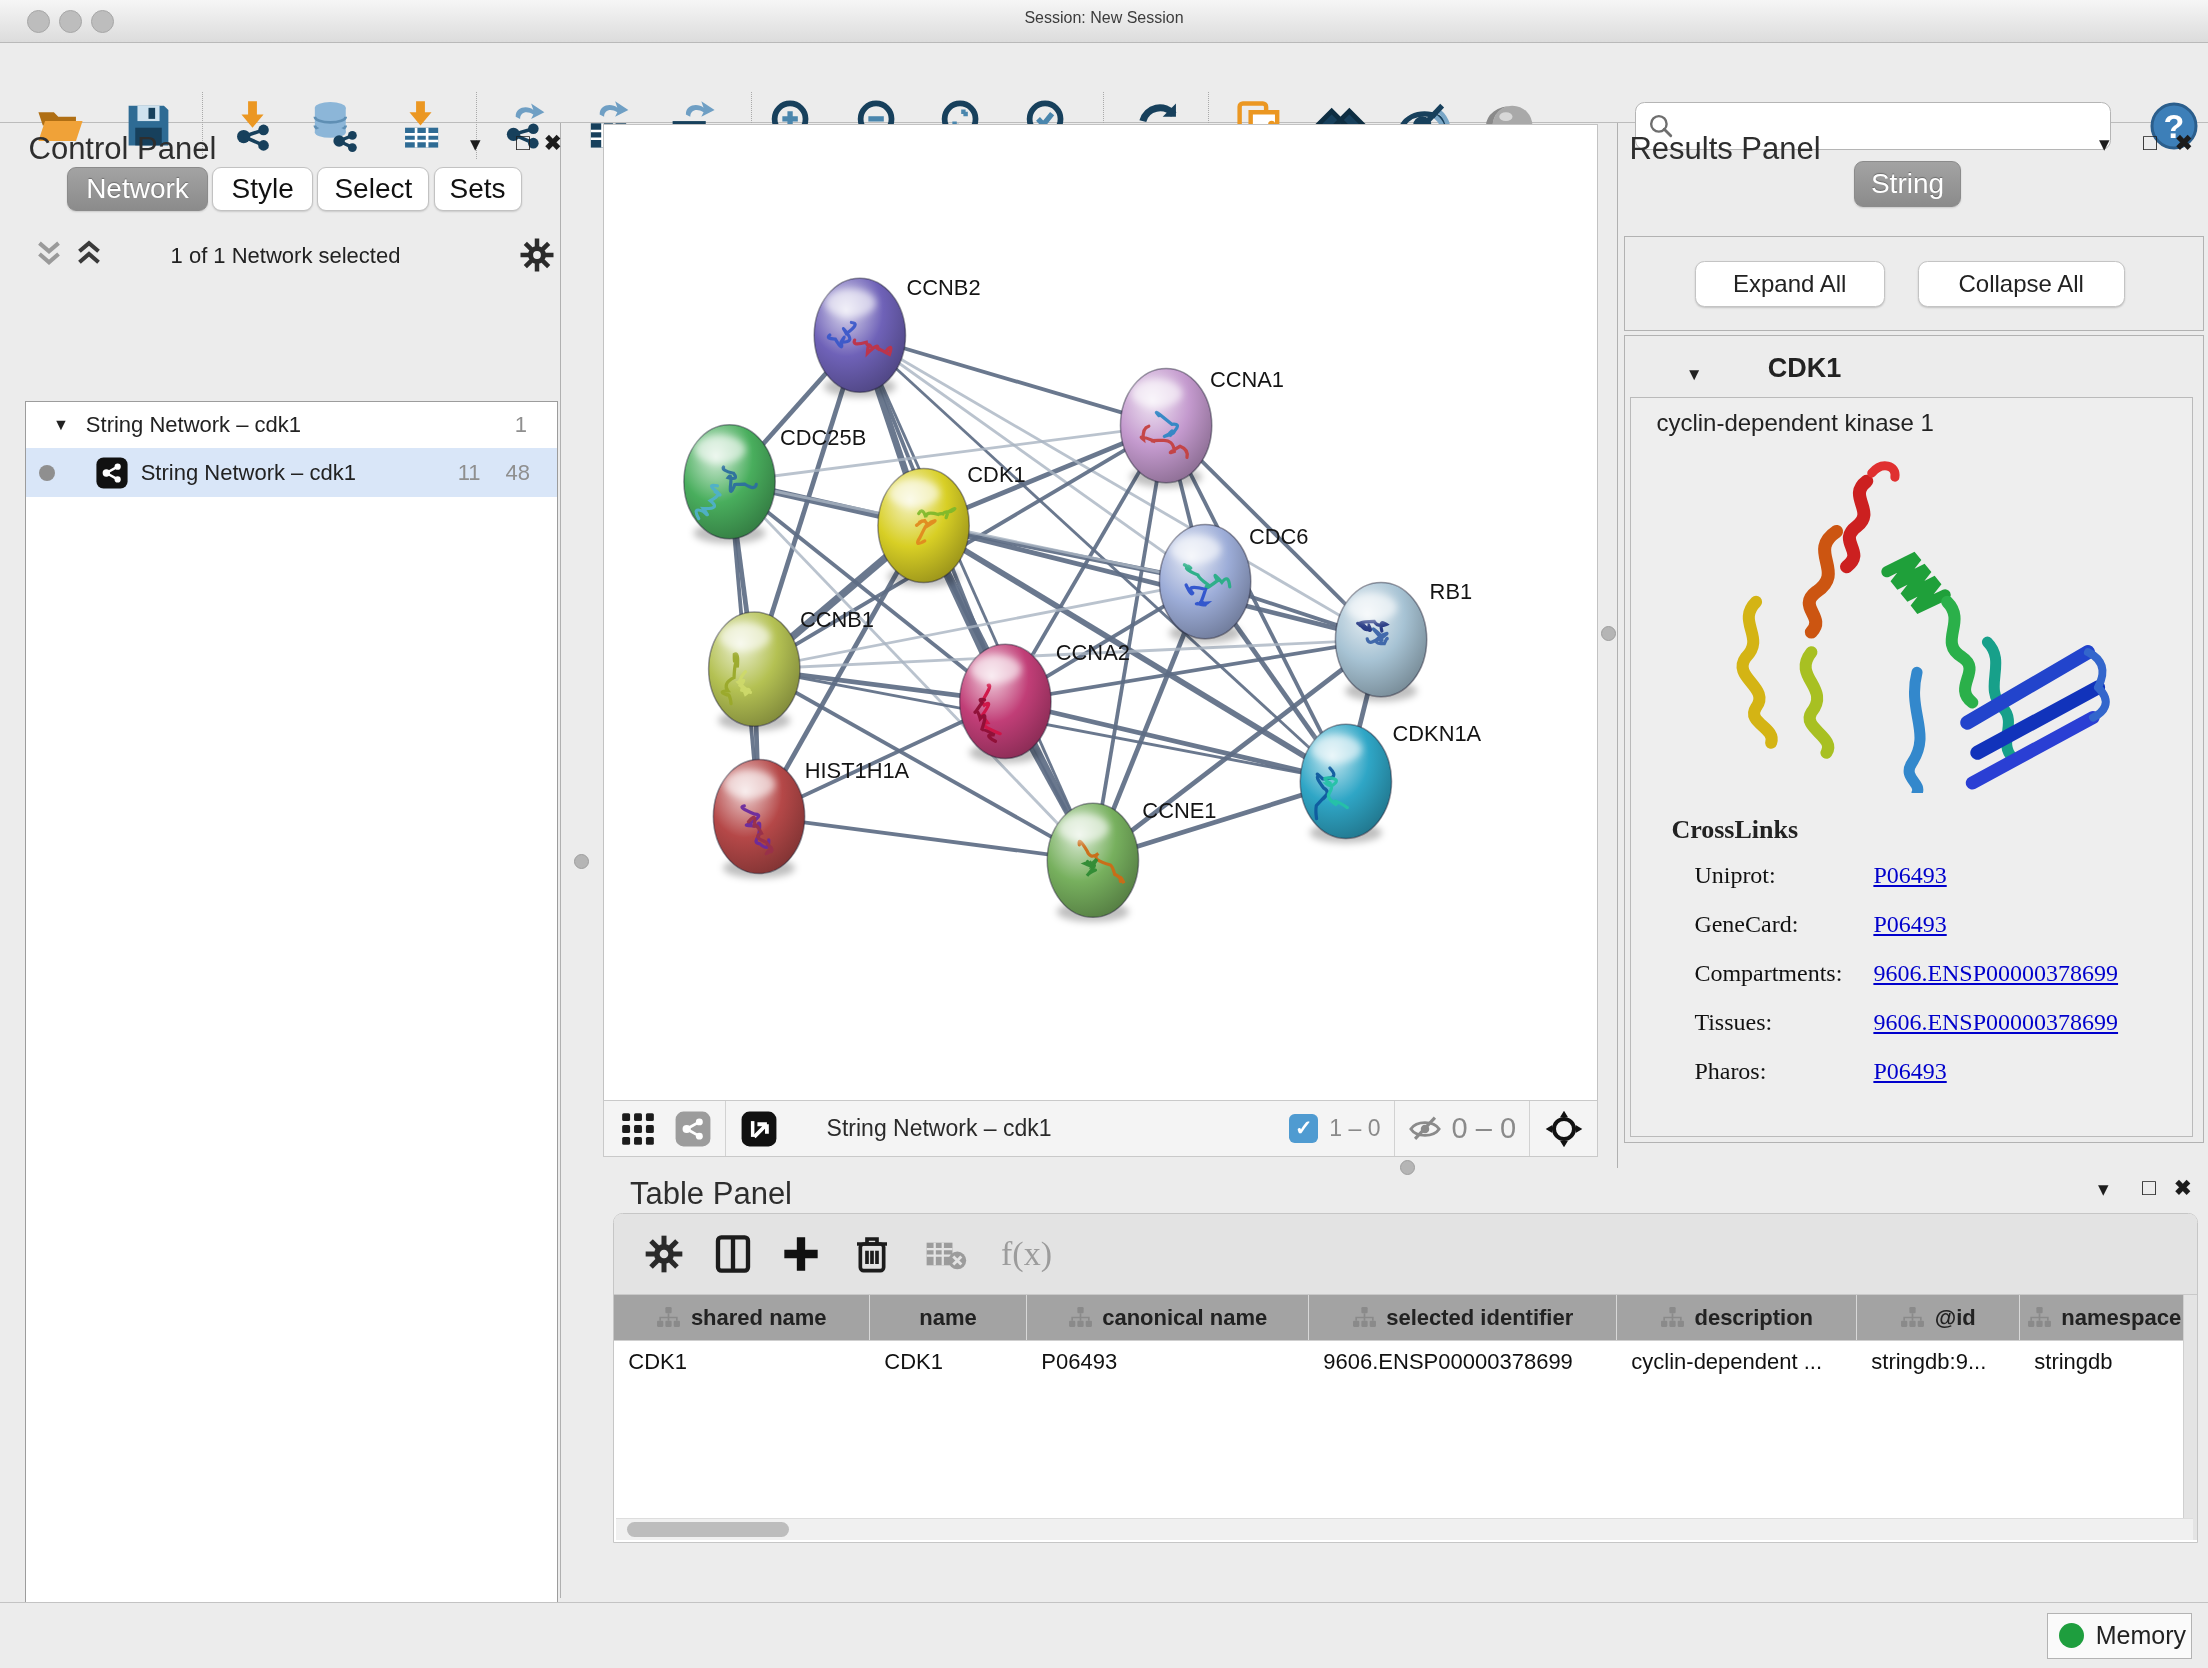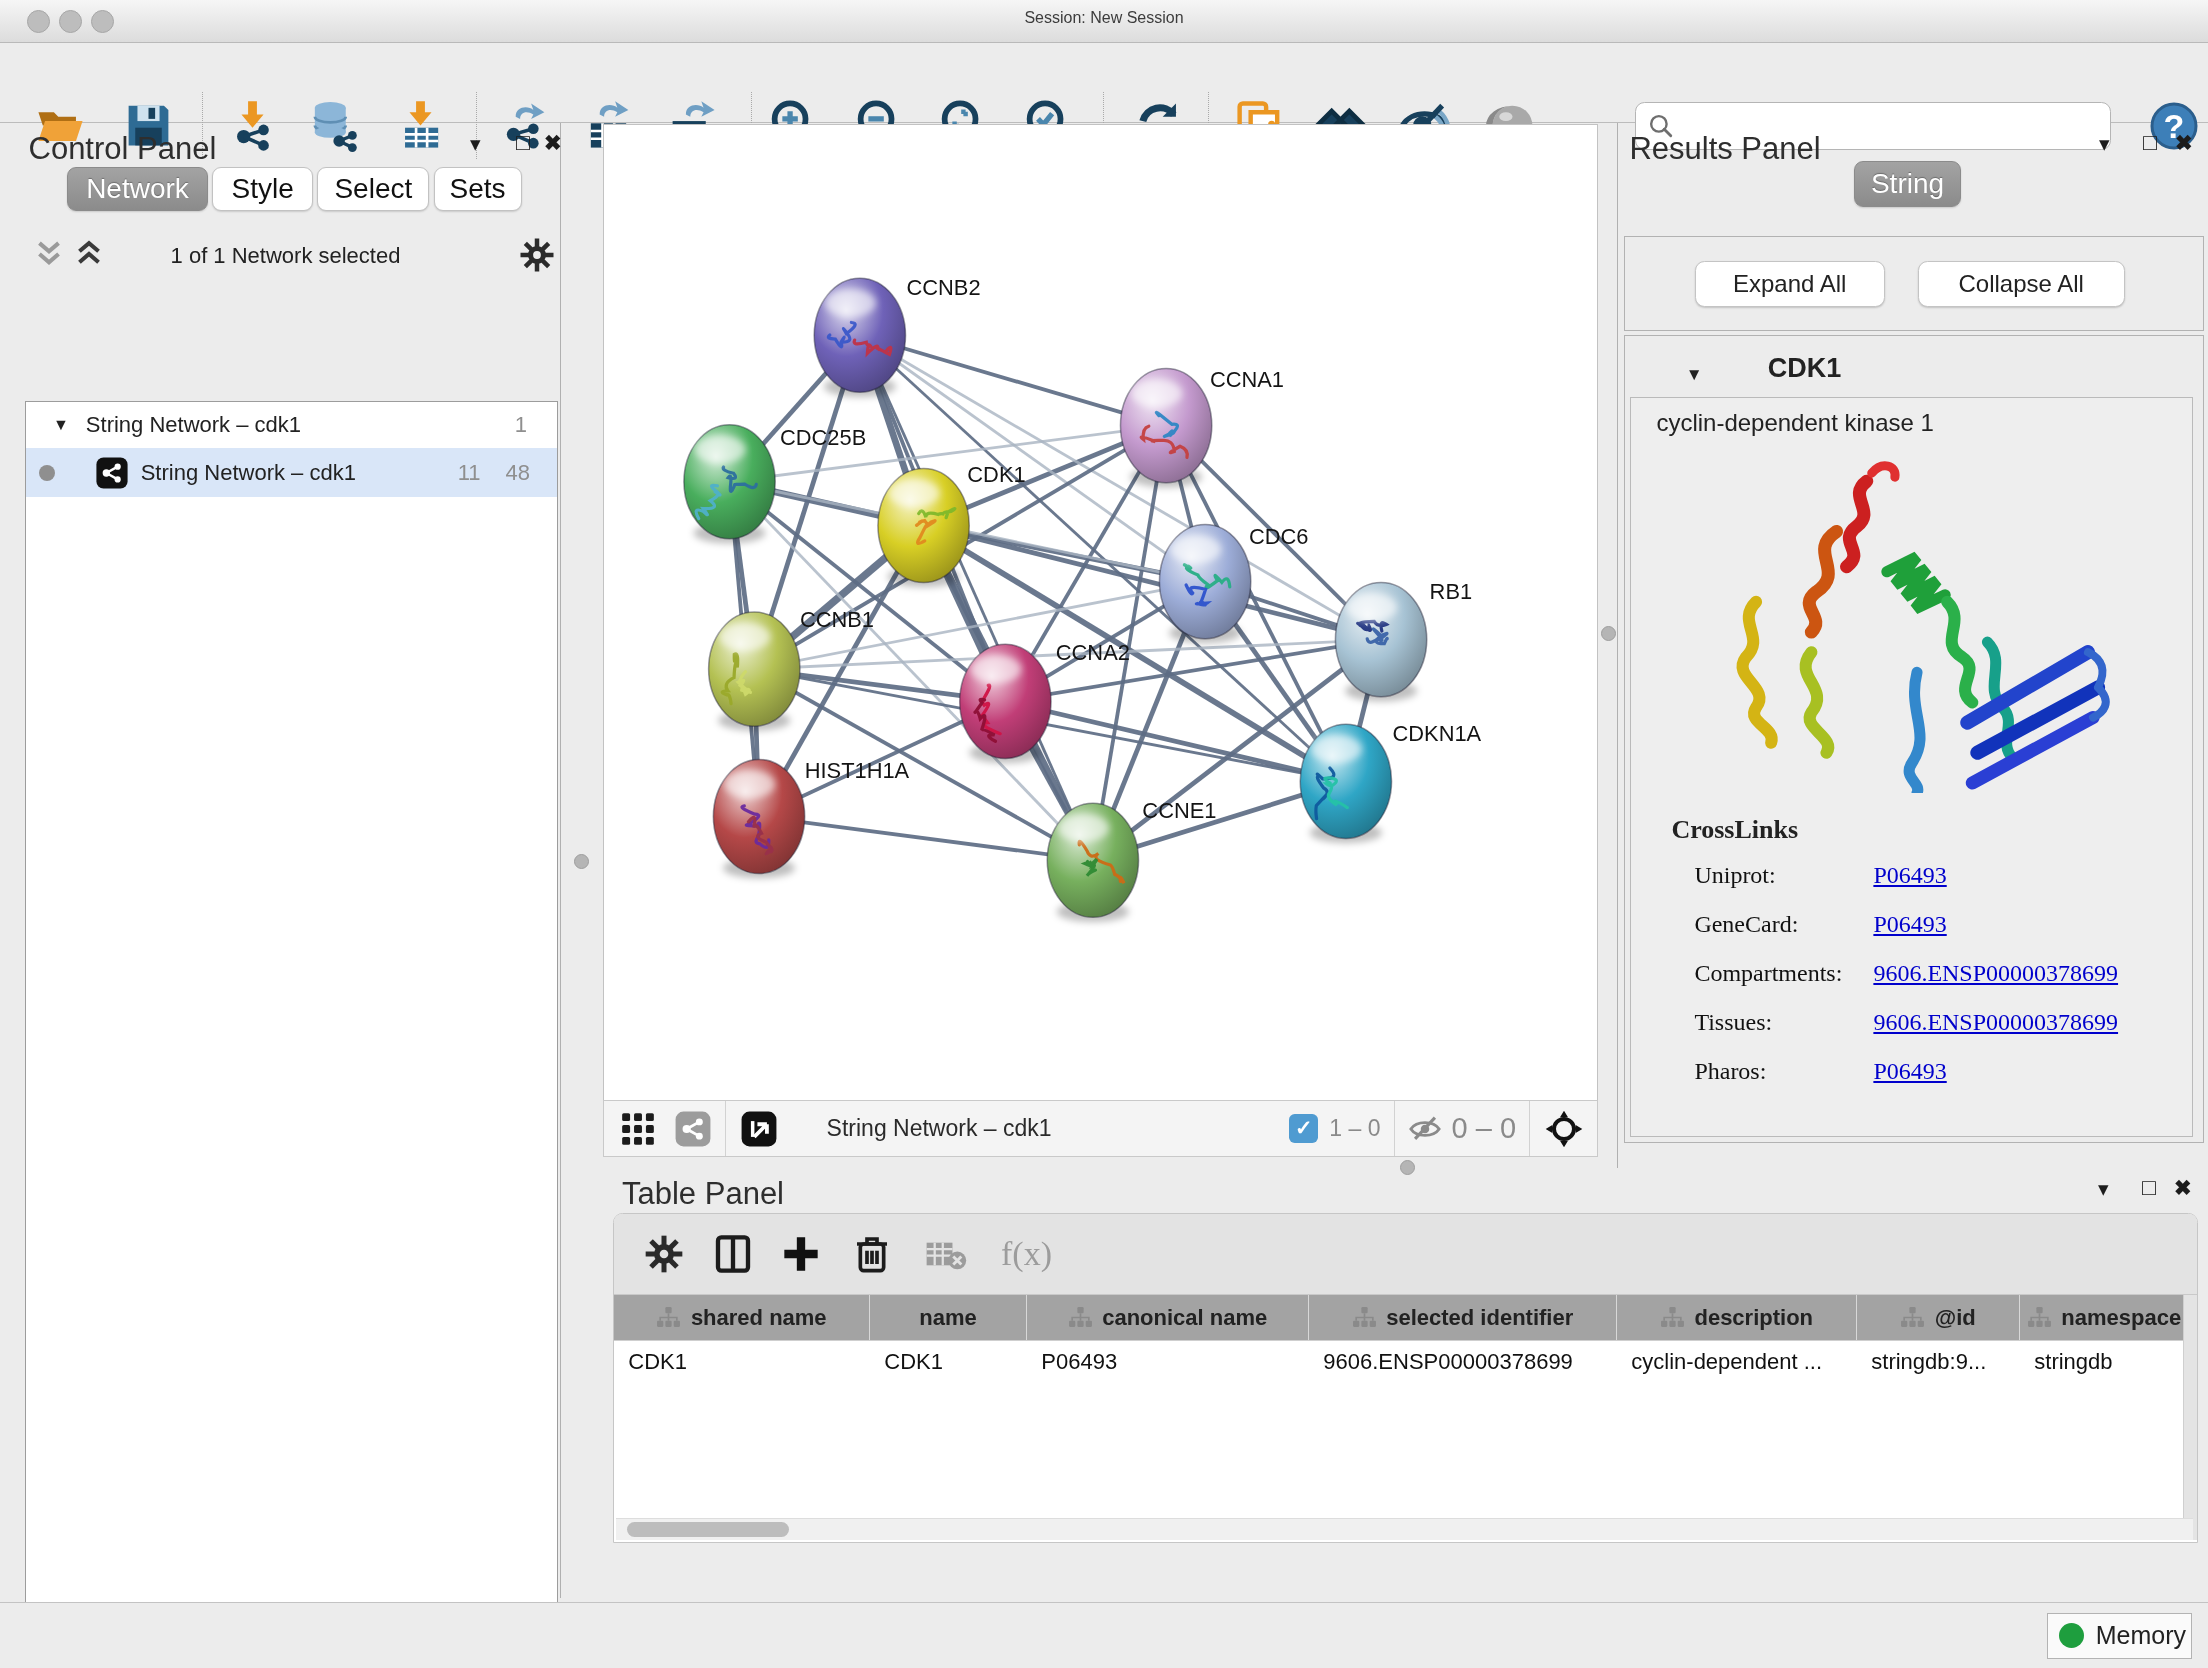--- a/index.html
+++ b/index.html
@@ -562,21 +562,21 @@
           <div class="serif" style="display:flex;height:49px">
             <span class="xl-label" style="width:179px">Pharos:</span>
             <span class="xl-link">P06493</span>
           </div>
         </div>
       </div>
     </div>
   </div>
 
   <div class="abs" style="left:563px;top:1168px;width:1645px;height:430px">
-    <div class="abs panel-title" style="left:59px;top:7.6px">Table Panel</div>
+    <div class="abs panel-title" style="left:67px;top:7.6px">Table Panel</div>
     <div class="abs pnl-btn" style="left:1535px;top:9.5px">▾</div>
     <div class="abs pnl-btn" style="left:1579px;top:7.6px;font-size:23px">□</div>
     <div class="abs pnl-btn" style="left:1611px;top:8.6px;font-weight:bold">✖</div>
   </div>
 
   <div class="tblbox abs">
     <div class="tbl-toolbar">
       <svg style="margin-left:30px" width="40" height="40" viewBox="0 0 24 24">
         <g fill="#2a2a2a">
           <circle cx="12" cy="12" r="6"></circle>

